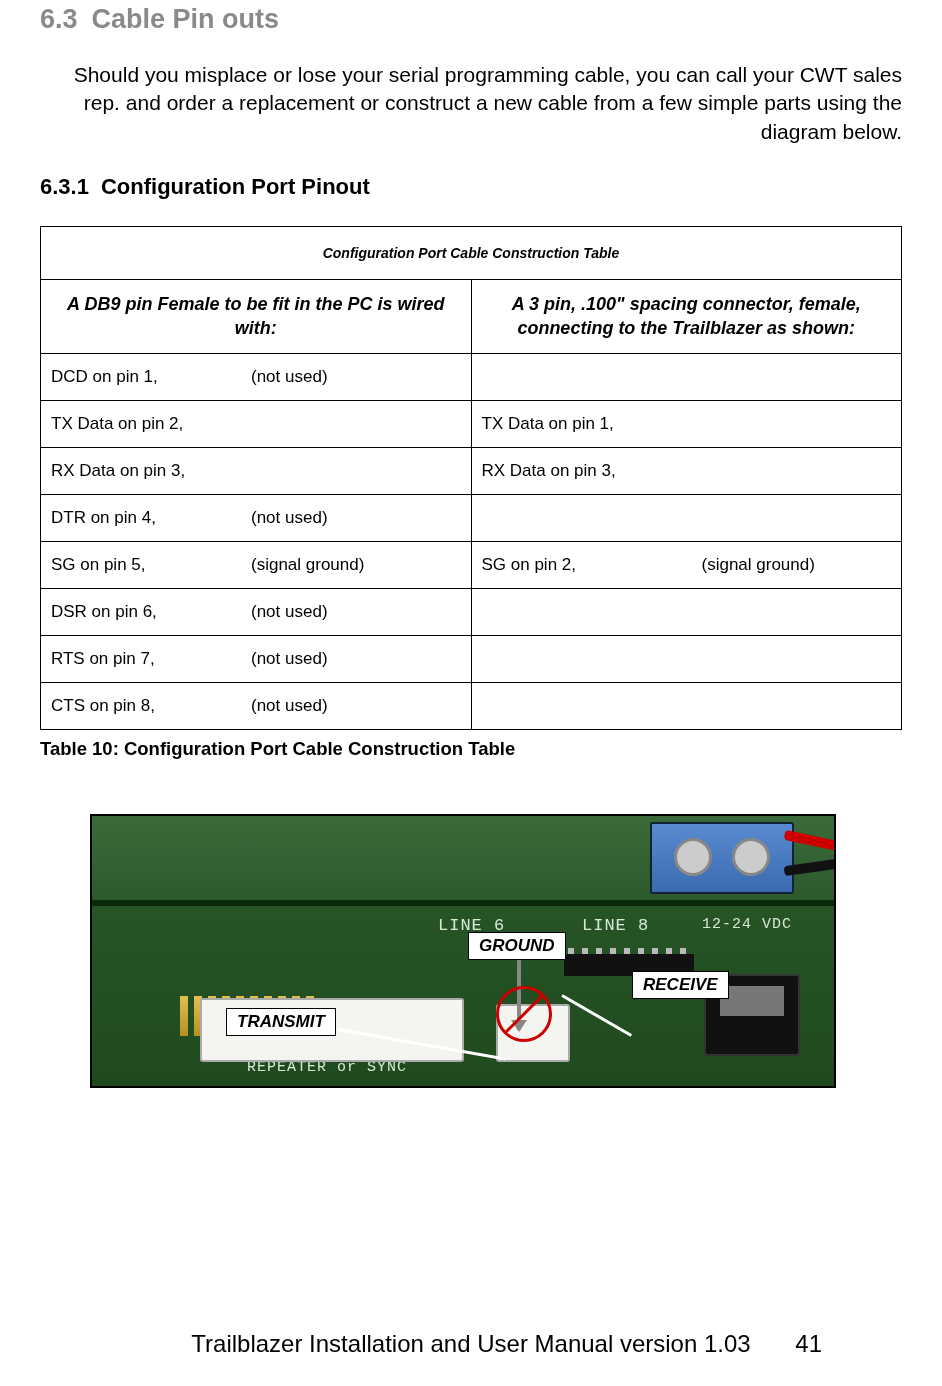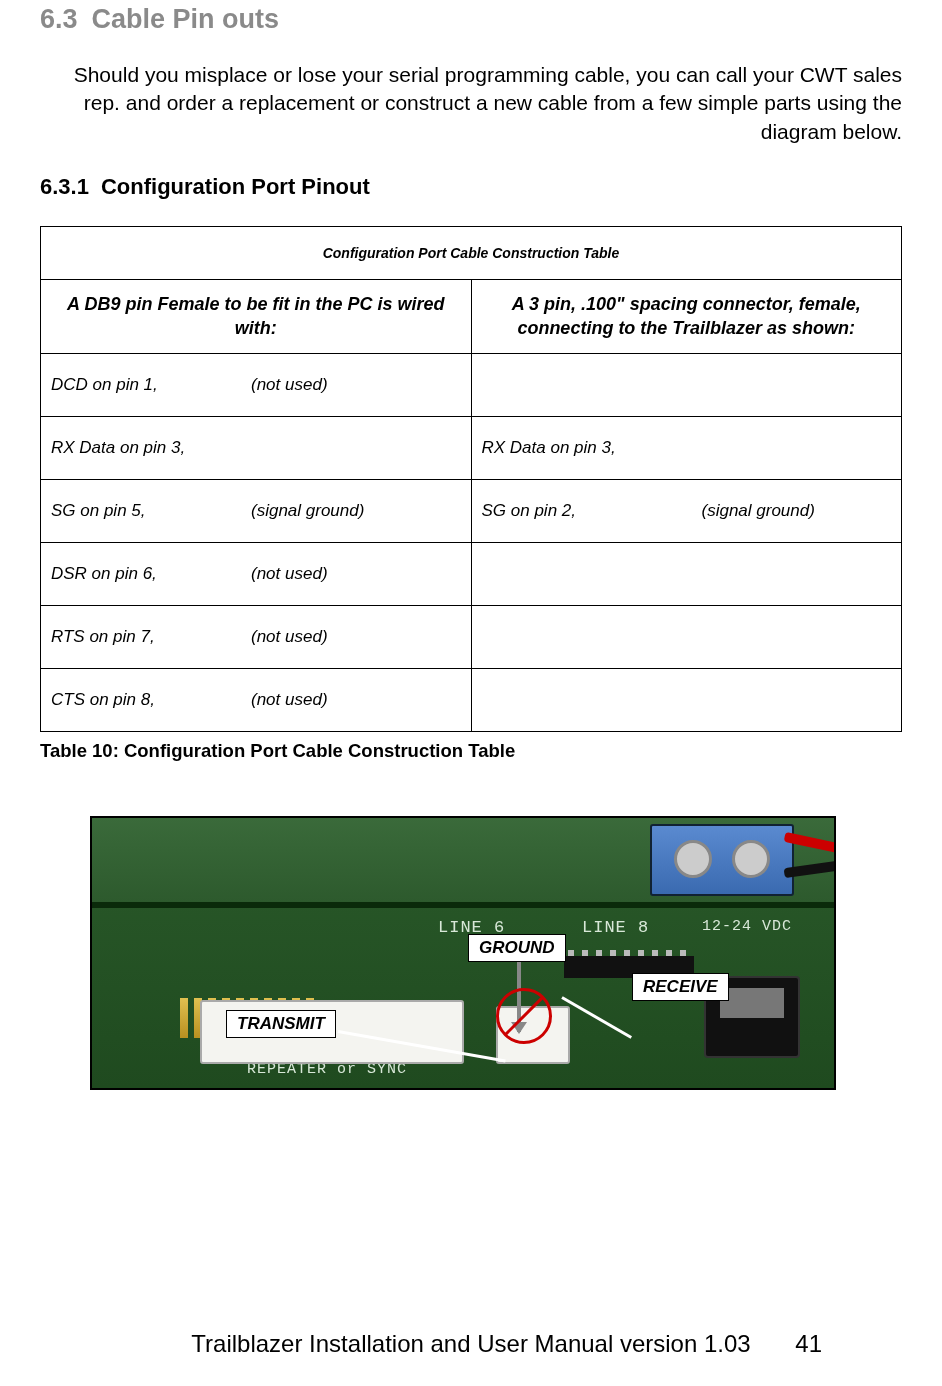--- a/index.html
+++ b/index.html
@@ -59,23 +59,22 @@
   }
   table.pinout .header-cell {
     text-align: center;
     font-style: italic;
     font-weight: bold;
     font-size: 18px;
     padding: 12px 24px;
     line-height: 1.35;
   }
   table.pinout .data-cell {
-    font-style: italic;
     font-size: 17px;
-    padding: 20px 10px;
+    padding: 12px 10px;
     height: 22px;
   }
   .two-part {
     display: flex;
   }
   .two-part .left {
     flex: 0 0 200px;
   }
   .two-part .right {
     flex: 1;
@@ -330,27 +329,55 @@
           <td class="data-cell">
             <div class="two-part">
               <span class="left" style="flex-basis: 220px;"></span>
               <span class="right"></span>
             </div>
           </td>
         </tr>
         <tr>
           <td class="data-cell">
             <div class="two-part">
+              <span class="left">TX Data on pin 2,</span>
+              <span class="right"></span>
+            </div>
+          </td>
+          <td class="data-cell">
+            <div class="two-part">
+              <span class="left" style="flex-basis: 220px;">TX Data on pin 1,</span>
+              <span class="right"></span>
+            </div>
+          </td>
+        </tr>
+        <tr>
+          <td class="data-cell">
+            <div class="two-part">
               <span class="left">RX Data on pin 3,</span>
               <span class="right"></span>
             </div>
           </td>
           <td class="data-cell">
             <div class="two-part">
               <span class="left" style="flex-basis: 220px;">RX Data on pin 3,</span>
+              <span class="right"></span>
+            </div>
+          </td>
+        </tr>
+        <tr>
+          <td class="data-cell">
+            <div class="two-part">
+              <span class="left">DTR on pin 4,</span>
+              <span class="right">(not used)</span>
+            </div>
+          </td>
+          <td class="data-cell">
+            <div class="two-part">
+              <span class="left" style="flex-basis: 220px;"></span>
               <span class="right"></span>
             </div>
           </td>
         </tr>
         <tr>
           <td class="data-cell">
             <div class="two-part">
               <span class="left">SG on pin 5,</span>
               <span class="right">(signal ground)</span>
             </div>

